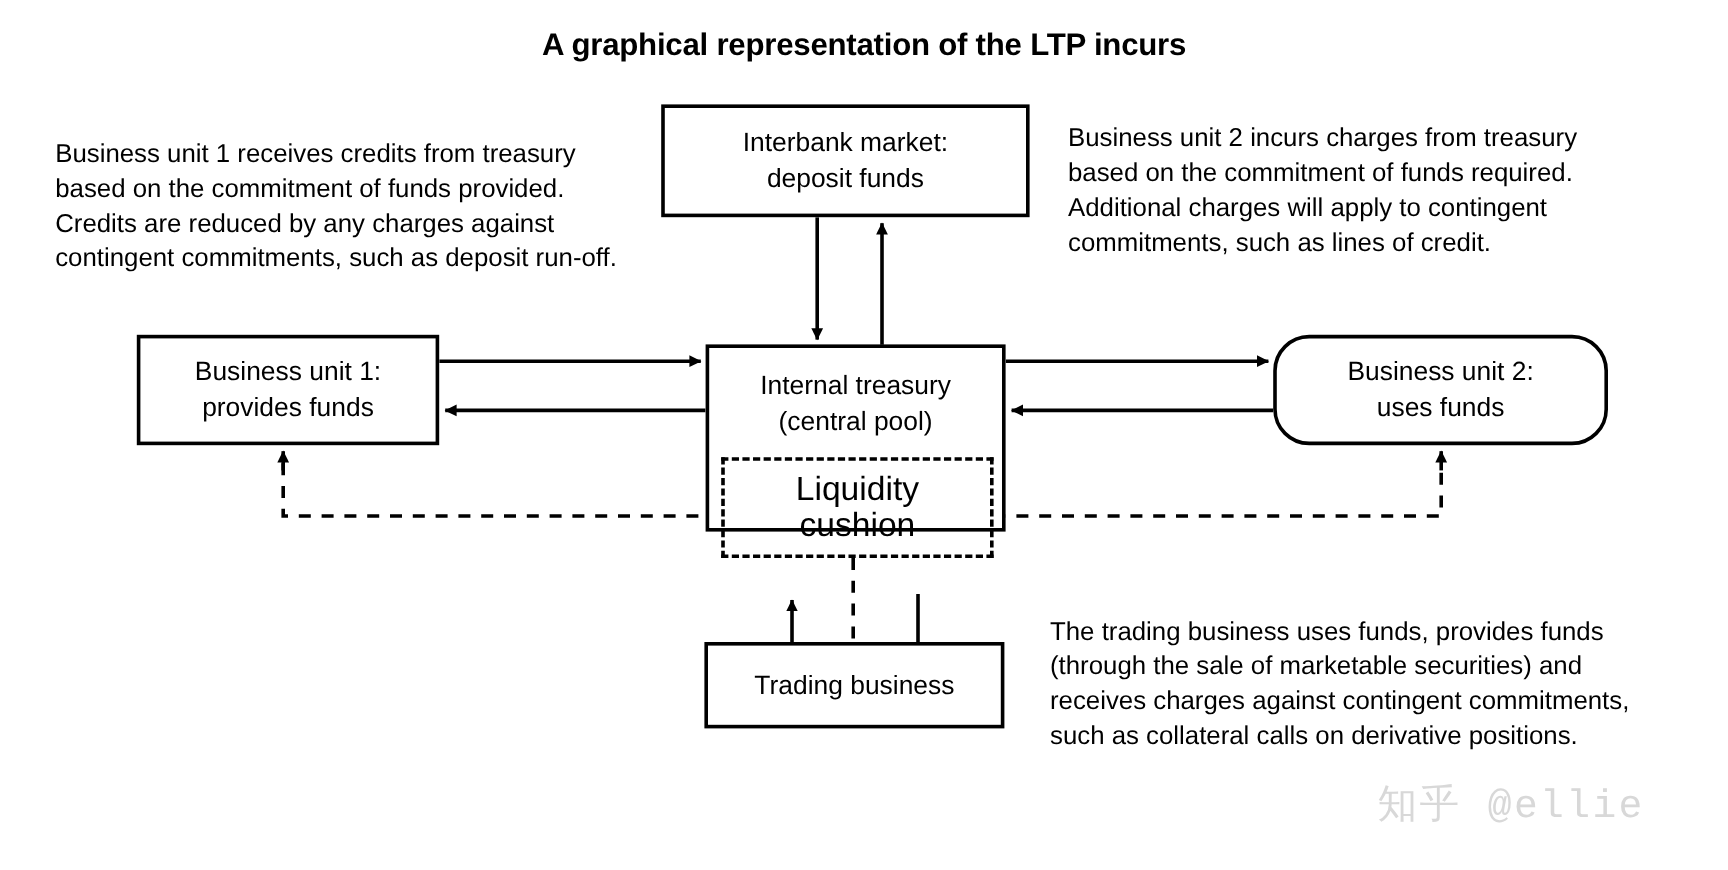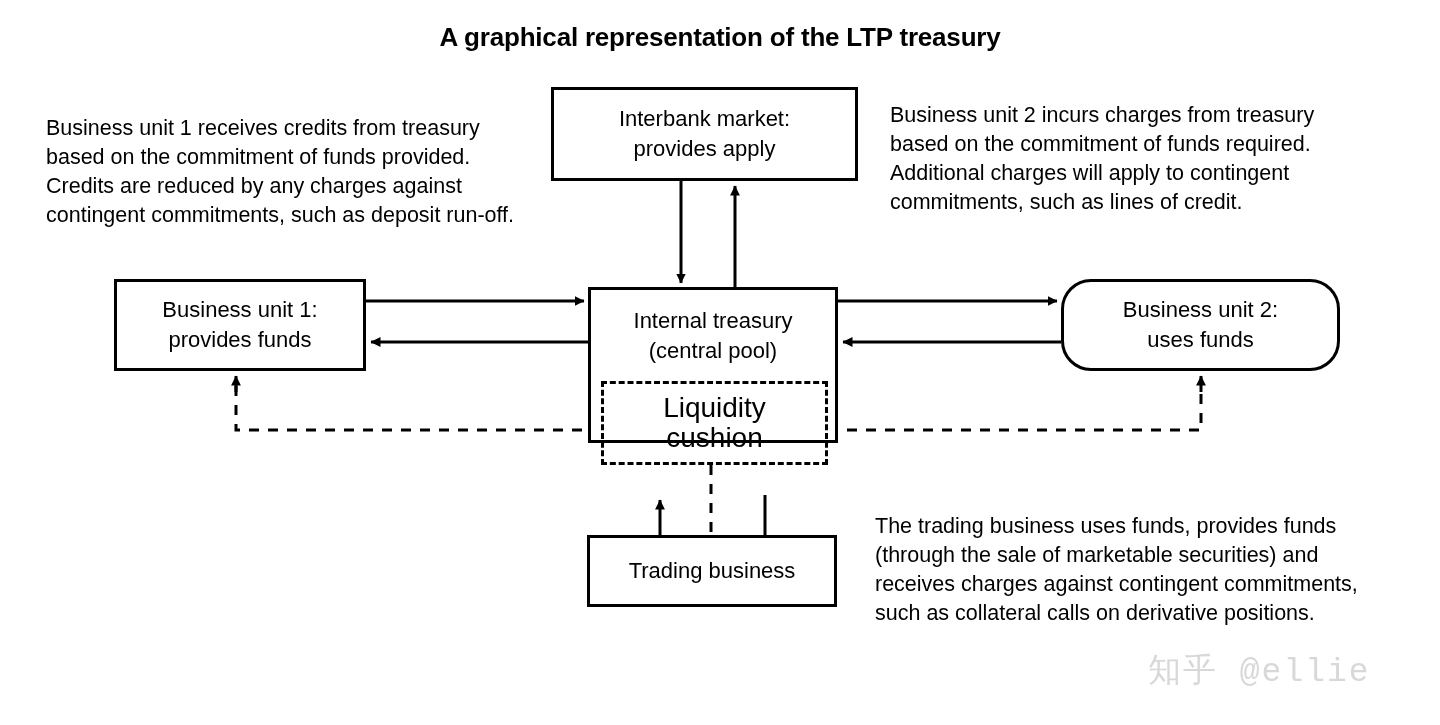--- a/index.html
+++ b/index.html
@@ -111,21 +111,21 @@
     font-family: Liberation Mono, monospace;
     z-index: 6;
     user-select: none;
   }
 </style>
 </head>
 <body>
 
 <div id="page">
 
-  <div id="title">A graphical representation of the LTP treasury</div>
+  <div id="title">A graphical representation of the LTP incurs</div>
 
   <svg id="wires" viewBox="0 0 1440 725" xmlns="http://www.w3.org/2000/svg">
     <defs>
       <marker id="ah" markerWidth="11" markerHeight="11" refX="9.5" refY="5.5" orient="auto" markerUnits="userSpaceOnUse">
         <path d="M0,0.6 L10,5.5 L0,10.4 z" fill="#000000"></path>
       </marker>
     </defs>
 
     <g stroke="#000000" stroke-width="3" fill="none">
       <line x1="681" y1="181" x2="681" y2="283" marker-end="url(#ah)"></line>
@@ -157,21 +157,21 @@
       <line x1="236" y1="392" x2="236" y2="376" marker-end="url(#ah)"></line>
     </g>
 
     <g stroke="#000000" stroke-width="3" fill="none">
       <path d="M828,430 L1201,430 L1201,386" stroke-dasharray="10,9"></path>
       <line x1="1201" y1="392" x2="1201" y2="376" marker-end="url(#ah)"></line>
     </g>
   </svg>
 
   <div class="box" id="box-interbank">Interbank market:
-provides apply</div>
+deposit funds</div>
 
   <div class="box" id="box-bu1">Business unit 1:
 provides funds</div>
 
   <div class="box" id="box-bu2">Business unit 2:
 uses funds</div>
 
   <div class="box" id="box-treasury">Internal treasury
 (central pool)</div>
 

